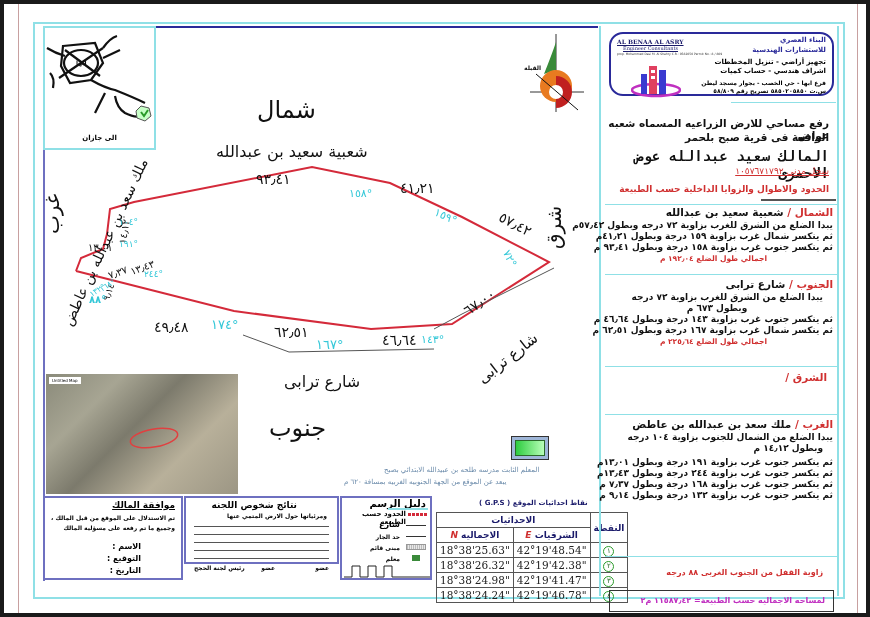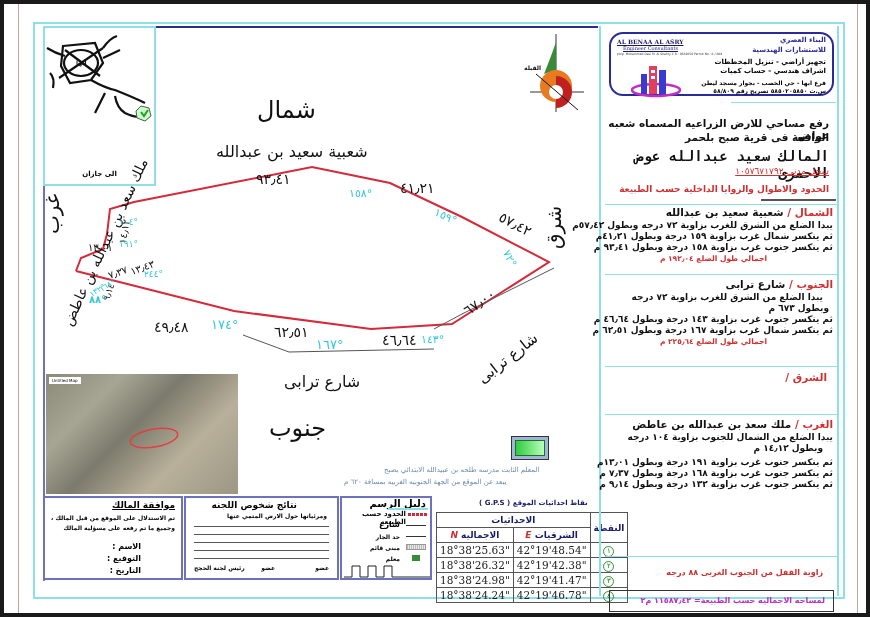--- a/index.html
+++ b/index.html
@@ -13,21 +13,21 @@
     .vline-right { position: absolute; left: 853px; top: 0; width: 1px; height: 609px; background: #c8a0a0; }
     .cyan-frame {
       position: absolute; left: 29px; top: 18px; width: 812px; height: 577px;
       border: 2px solid #8fe0e6;
     }
     .main-frame {
       position: absolute; left: 39px; top: 22px; width: 555px; height: 555px;
       border-left: 2px solid #6e70c0; border-top: 2px solid #2a2a9a;
     }
     .inset-map {
-      position: absolute; left: 39px; top: 22px; width: 113px; height: 160px;
+      position: absolute; left: 39px; top: 22px; width: 113px; height: 124px;
       border: 2px solid #8fe0e6; background: #fff;
     }
     .inset-map .caption { position: absolute; bottom: 6px; width: 100%; text-align: center; font-size: 7px; font-weight: bold; }
     .right-panel {
       position: absolute; left: 595px; top: 22px; width: 240px; height: 570px;
       border-left: 2px solid #8fe0e6; border-right: 2px solid #8fe0e6;
     }
     .company-box {
       position: absolute; left: 8px; top: 6px; width: 225px; height: 64px;
       border: 2px solid #2a2a9a; border-radius: 14px; background: #fff;
@@ -161,21 +161,21 @@
 
   <div class="bottom-box" style="left:39px;top:492px;width:140px;height:84px;">
     <div class="ar small-bold" style="position:absolute;right:6px;top:2px;font-size:9px;text-decoration:underline;">موافقة المالك</div>
     <div class="ar small-bold" style="position:absolute;right:6px;top:16px;">تم الاستدلال على الموقع من قبل المالك ،</div>
     <div class="ar small-bold" style="position:absolute;right:6px;top:26px;">وجميع ما تم رفعه على مسؤلية المالك</div>
     <div class="ar small-bold" style="position:absolute;right:40px;top:44px;font-size:8px;">الاسم :</div>
     <div class="ar small-bold" style="position:absolute;right:40px;top:56px;font-size:8px;">التوقيع :</div>
     <div class="ar small-bold" style="position:absolute;right:40px;top:68px;font-size:8px;">التاريخ :</div>
   </div>
 
-  <div class="bottom-box" style="left:180px;top:492px;width:155px;height:84px;">
+  <div class="bottom-box" style="left:180px;top:492px;width:155px;height:68px;">
     <div class="ar small-bold" style="position:absolute;right:40px;top:2px;font-size:9px;">نتائج شخوص اللجنه</div>
     <div class="ar small-bold" style="position:absolute;right:10px;top:14px;">ومرئياتها حول الارض المتمي عنها</div>
     <div style="position:absolute;left:8px;right:8px;top:28px;border-top:1px solid #555;height:0;"></div>
     <div style="position:absolute;left:8px;right:8px;top:36px;border-top:1px solid #555;height:0;"></div>
     <div style="position:absolute;left:8px;right:8px;top:44px;border-top:1px solid #555;height:0;"></div>
     <div style="position:absolute;left:8px;right:8px;top:52px;border-top:1px solid #555;height:0;"></div>
     <div style="position:absolute;left:8px;right:8px;top:60px;border-top:1px solid #555;height:0;"></div>
     <div class="ar small-bold" style="position:absolute;right:8px;top:66px;">عضو</div>
     <div class="ar small-bold" style="position:absolute;right:62px;top:66px;">عضو</div>
     <div class="ar small-bold" style="position:absolute;left:8px;top:66px;">رئيس لجنة الحجج</div>
@@ -267,35 +267,36 @@
       <div class="rp-line rp-head"><span class="side">الشمال /</span> <span>شعبية سعيد بن عبدالله</span></div>
       <div class="rp-line">يبدا الضلع من الشرق للغرب بزاوية ٧٢ درجه وبطول ٥٧٫٤٢م</div>
       <div class="rp-line">ثم ينكسر شمال غرب بزاوية ١٥٩ درجة وبطول ٤١٫٢١م</div>
       <div class="rp-line">ثم ينكسر جنوب غرب بزاوية ١٥٨ درجة وبطول ٩٣٫٤١ م</div>
       <div class="rp-total">اجمالي طول الضلع ١٩٢٫٠٤ م</div>
     </div>
 
     <div class="rp-section" style="top:248px;">
       <div class="rp-line rp-head" style="padding-top:2px;"><span class="side">الجنوب /</span> <span>شارع ترابى</span></div>
       <div class="rp-line" style="padding-right:14px;">يبدا الضلع من الشرق للغرب بزاوية ٧٢ درجه</div>
-      <div class="rp-line" style="padding-right:8px;">وبطول ٦٧٣ م</div>
+      <div class="rp-line" style="padding-right:8px;text-align:center;">وبطول ٦٧٣ م</div>
       <div class="rp-line">ثم ينكسر جنوب غرب بزاوية ١٤٣ درجة وبطول ٤٦٫٦٤ م</div>
       <div class="rp-line">ثم ينكسر شمال غرب بزاوية ١٦٧ درجة وبطول ٦٢٫٥١ م</div>
       <div class="rp-total">اجمالي طول الضلع ٢٢٥٫٦٤ م</div>
     </div>
 
     <div class="rp-section" style="top:340px;height:47px;">
       <div class="rp-line rp-head" style="padding-right:10px;padding-top:3px;"><span class="side">الشرق /</span></div>
     </div>
 
     <div class="rp-section" style="top:388px;">
       <div class="rp-line rp-head" style="padding-top:2px;"><span class="side">الغرب /</span> <span>ملك سعد بن عبدالله بن عاطض</span></div>
       <div class="rp-line">يبدا الضلع من الشمال للجنوب بزاوية ١٠٤ درجه</div>
       <div class="rp-line" style="padding-right:14px;">وبطول ١٤٫١٢ م</div>
       <div class="rp-line" style="padding-top:3px;">ثم ينكسر جنوب غرب بزاوية ١٩١ درجة وبطول ١٣٫٠١م</div>
+      <div class="rp-line">ثم ينكسر جنوب غرب بزاوية ٢٤٤ درجة وبطول ١٣٫٤٣م</div>
       <div class="rp-line">ثم ينكسر جنوب غرب بزاوية ١٦٨ درجة وبطول ٧٫٣٧ م</div>
       <div class="rp-line">ثم ينكسر جنوب غرب بزاوية ١٣٢ درجة وبطول ٩٫١٤ م</div>
     </div>
 
     <div class="rp-section" style="top:530px;height:30px;">
       <div class="rp-total" style="padding-right:14px;padding-top:10px;font-size:8px;">زاوية القفل من الجنوب الغربى ٨٨ درجه</div>
     </div>
 
     <div class="area-box">لمساحه الاجماليه حسب الطبيعة= ١١٥٨٧٫٤٢ م٢</div>
   </div>

